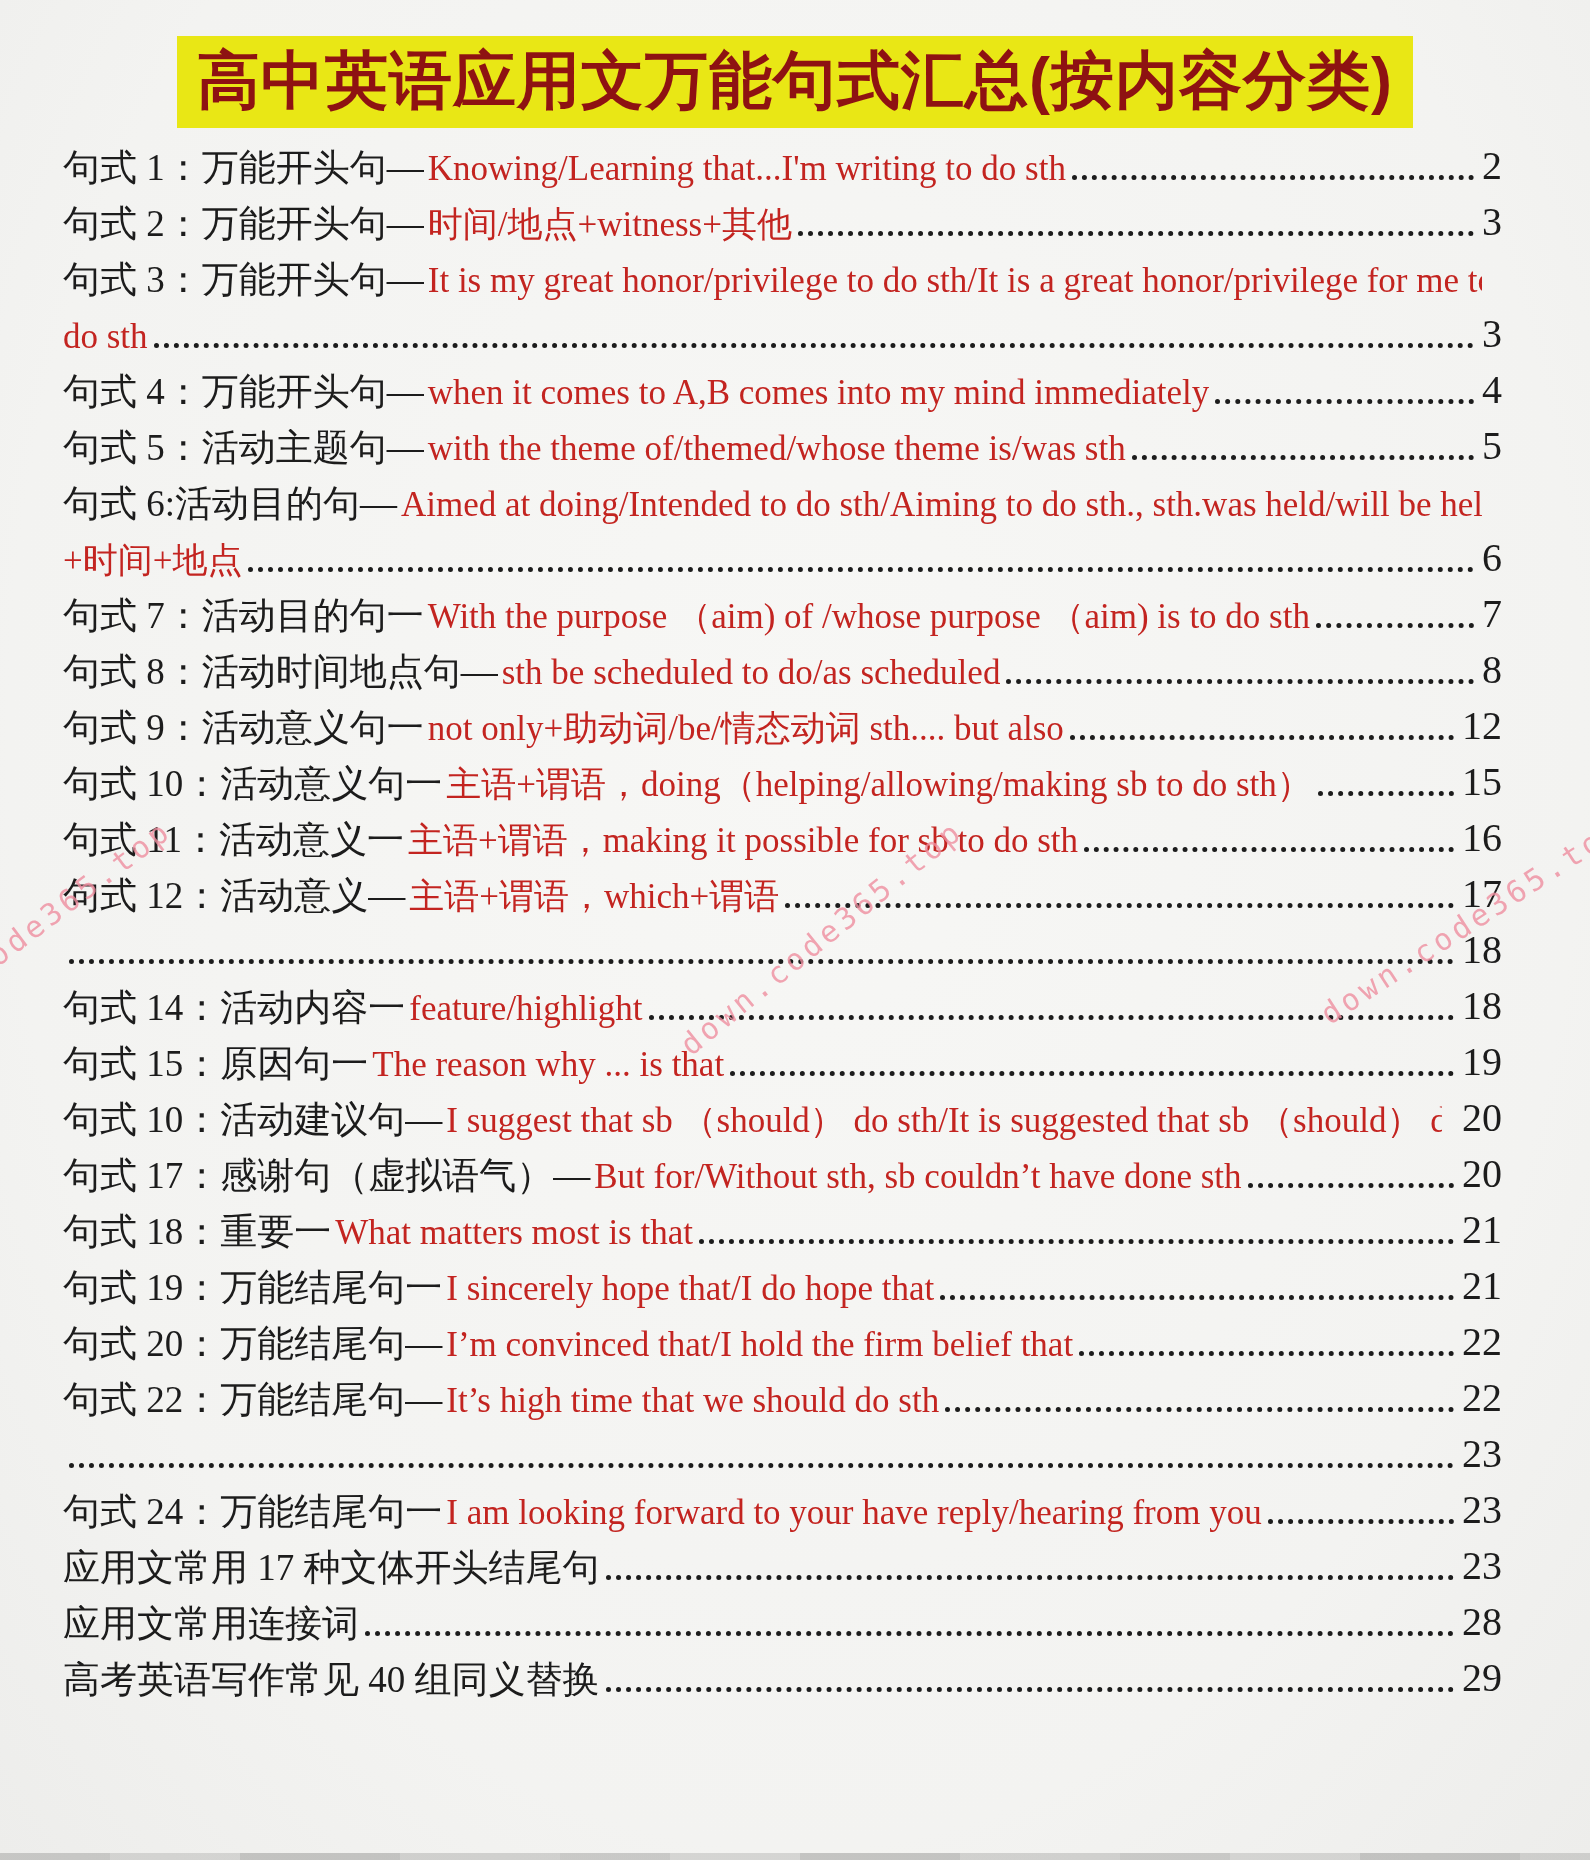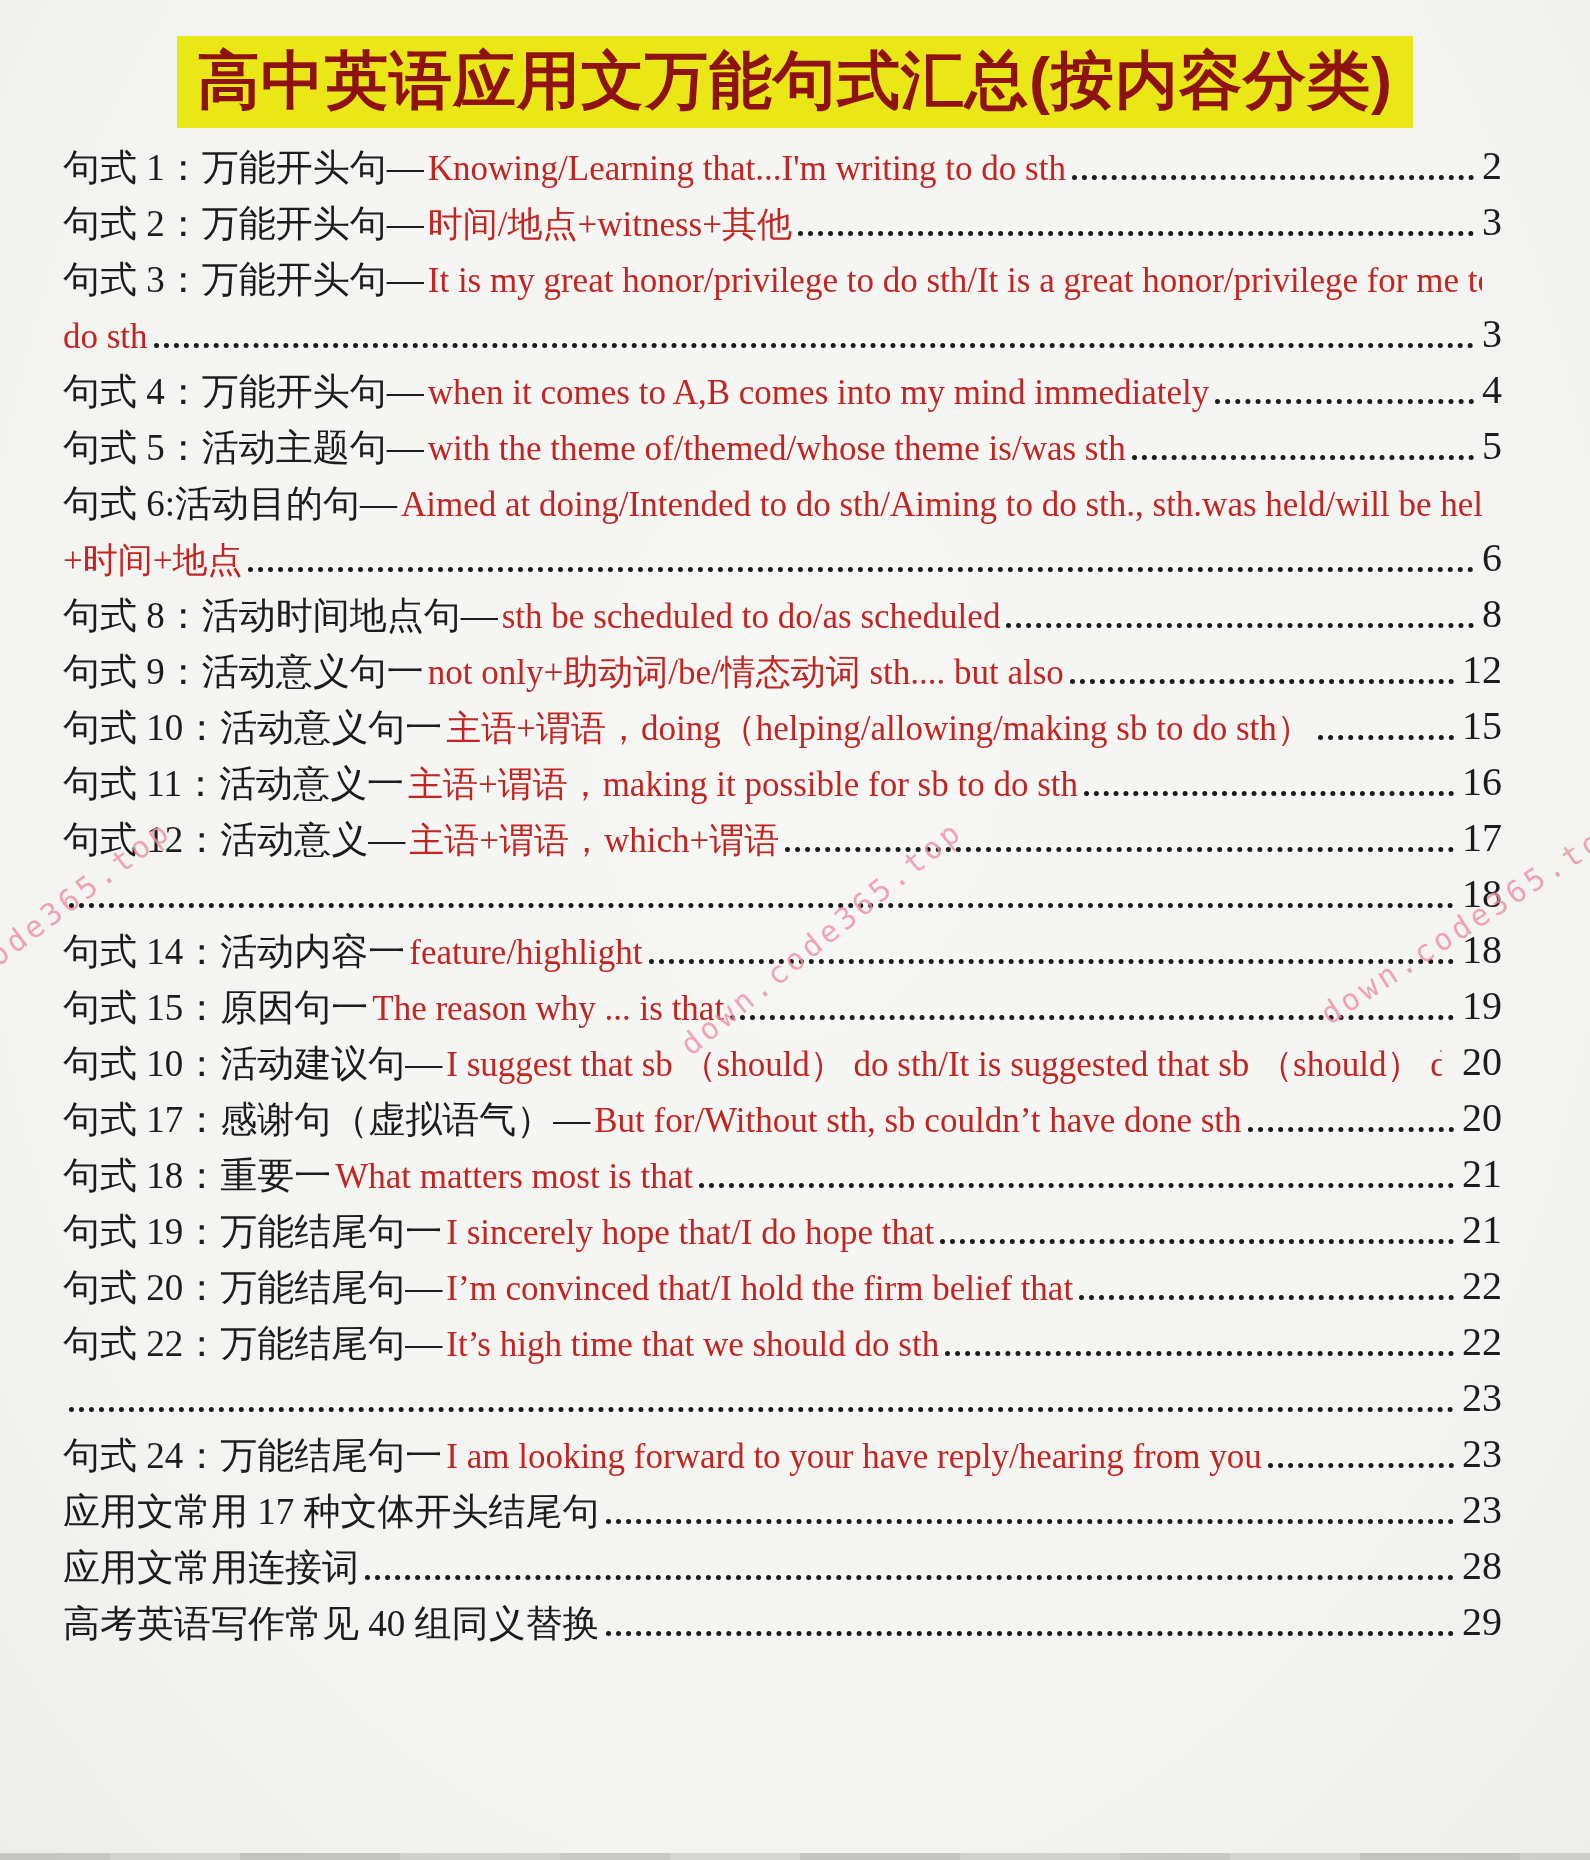--- a/index.html
+++ b/index.html
@@ -171,20 +171,28 @@
 
   <div class="row">
     <span class="txt">
       
       <span class="seg-red">+时间+地点</span>
     </span>
     <span class="leader"></span>
     <span class="page-num">6</span>
   </div>
 
+  <div class="row">
+    <span class="txt">
+      <span class="seg-black">句式 7：活动目的句一</span>
+      <span class="seg-red">With the purpose （aim) of /whose purpose （aim) is to do sth</span>
+    </span>
+    <span class="leader"></span>
+    <span class="page-num">7</span>
+  </div>
 
   <div class="row">
     <span class="txt">
       <span class="seg-black">句式 8：活动时间地点句—</span>
       <span class="seg-red">sth be scheduled to do/as scheduled</span>
     </span>
     <span class="leader"></span>
     <span class="page-num">8</span>
   </div>
 

